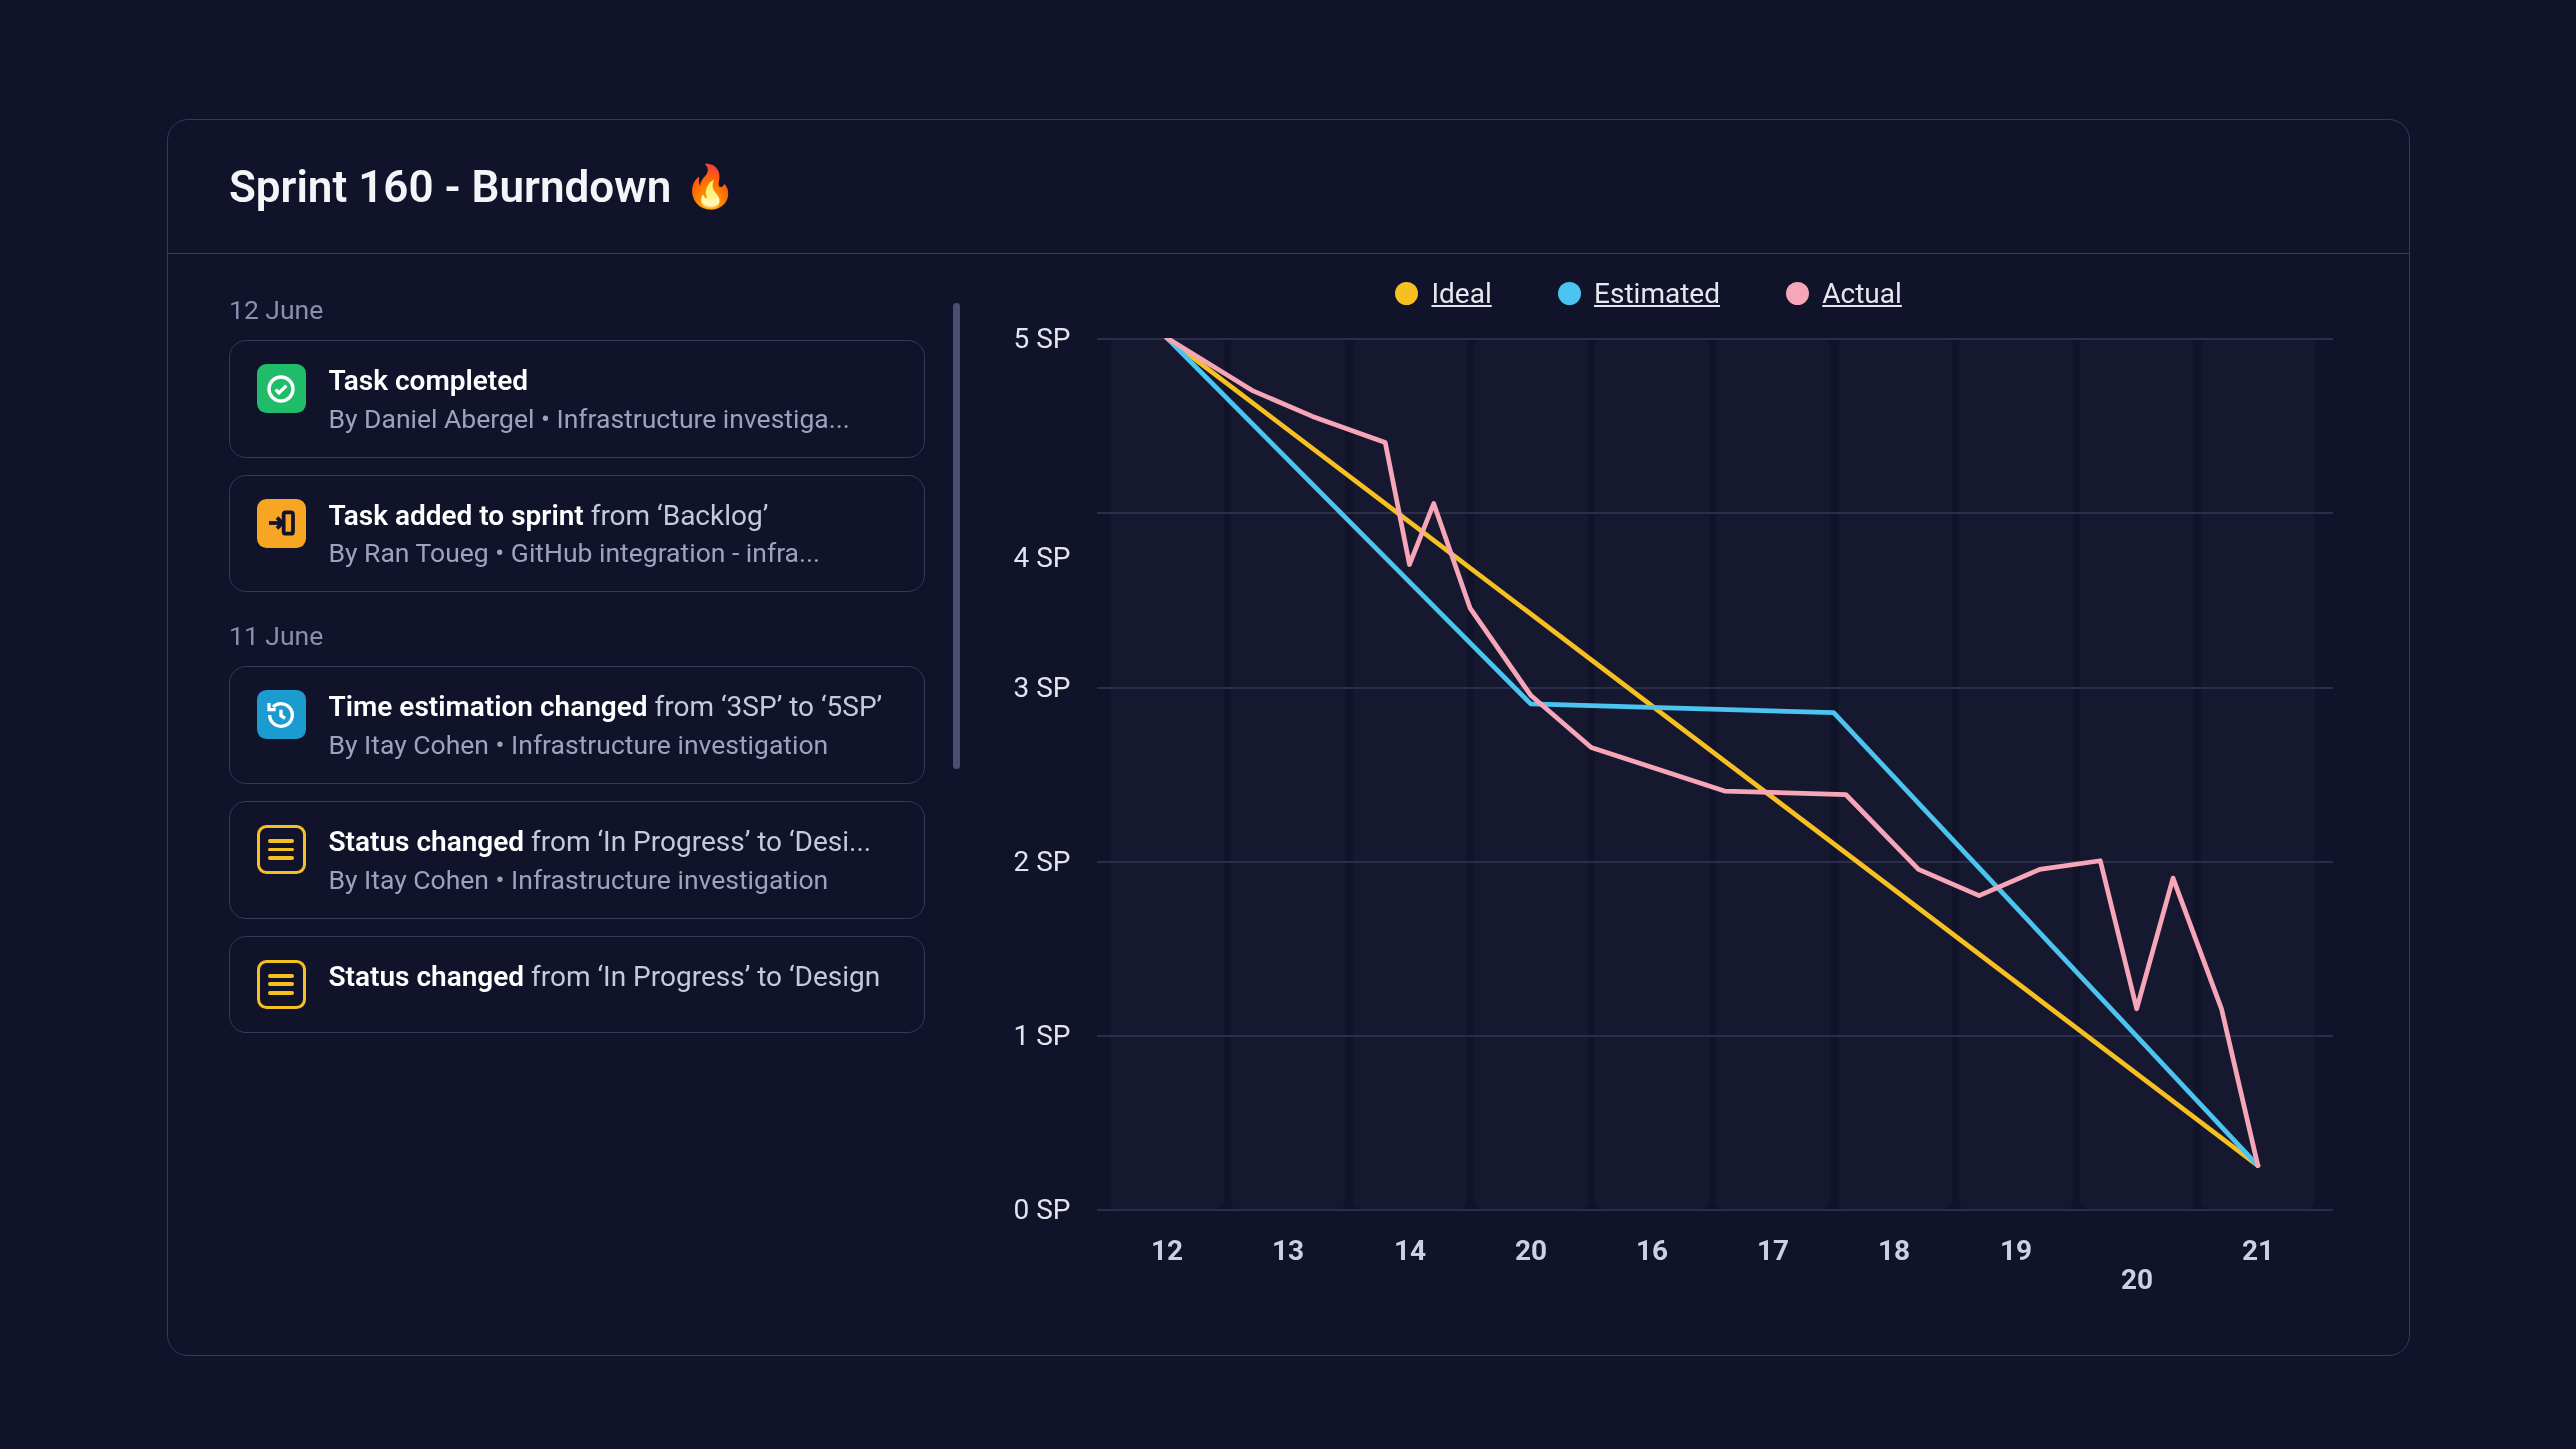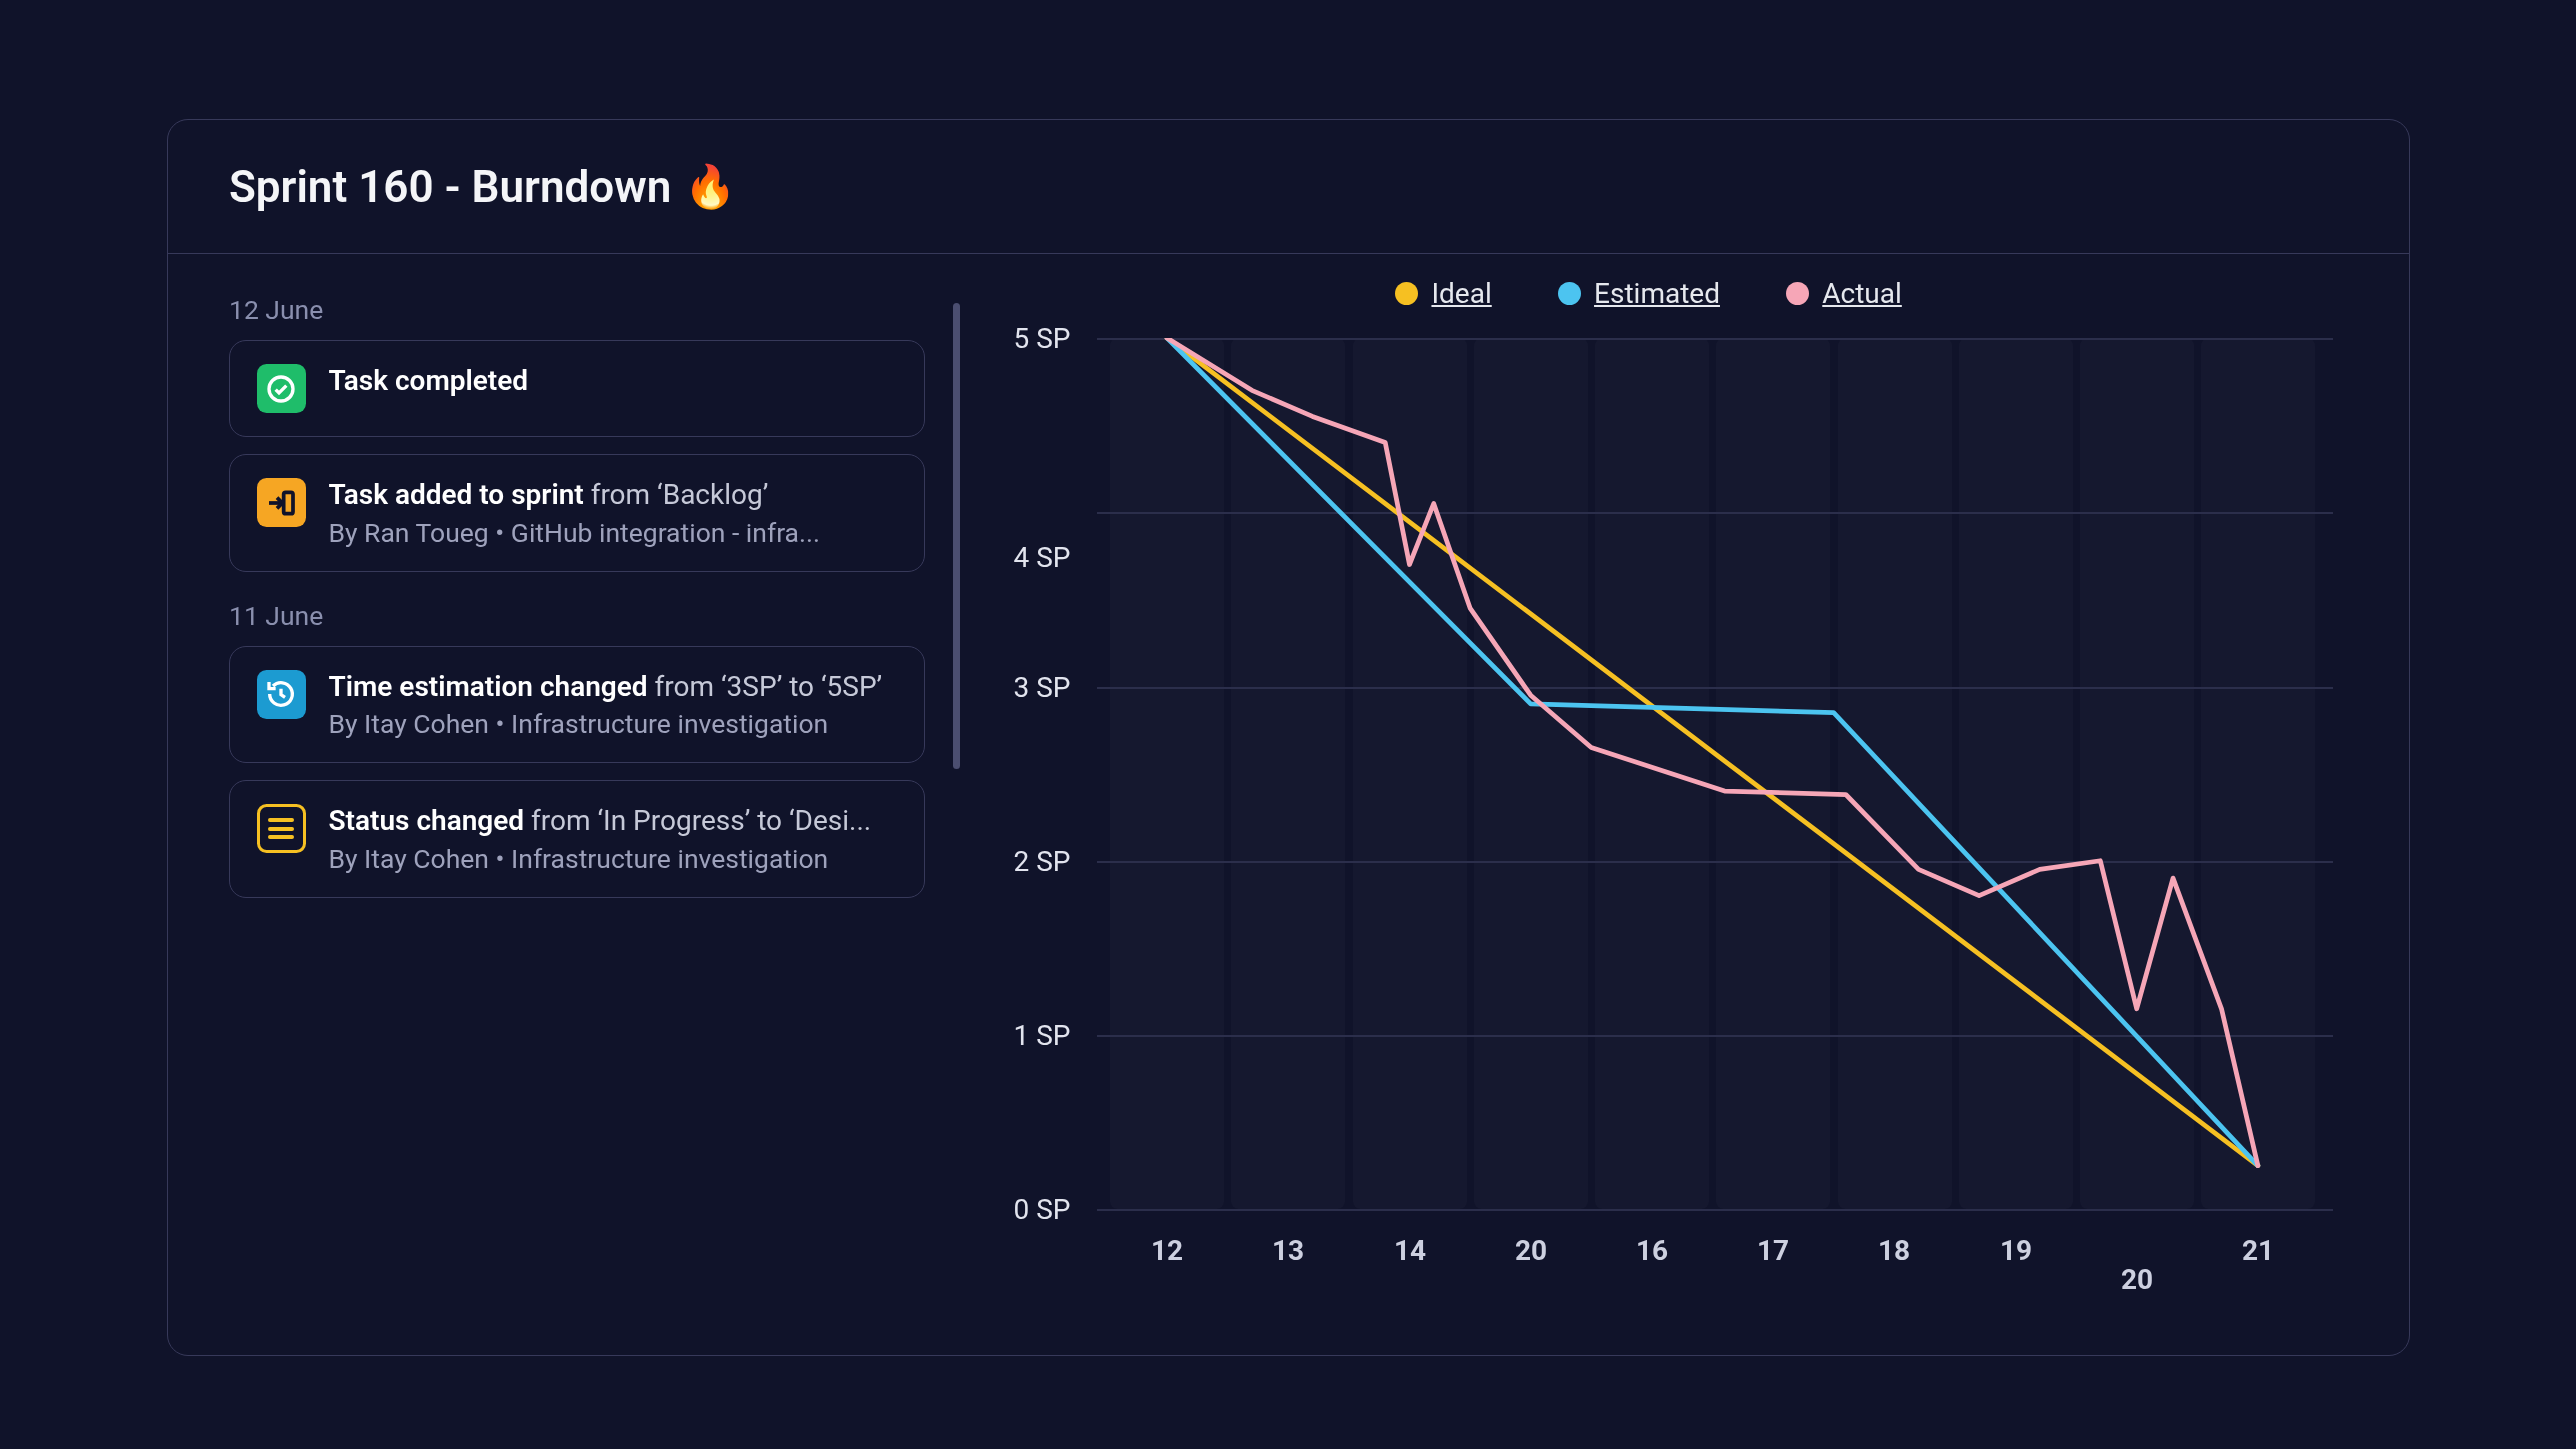--- a/index.html
+++ b/index.html
@@ -194,20 +194,21 @@
           <div class="date-label">12 June</div>
           <div class="card">
             <div class="card-icon icon-green">
               <svg width="32" height="32" viewBox="0 0 24 24" fill="none" stroke="#fff" stroke-width="2.5">
                 <circle cx="12" cy="12" r="9"></circle>
                 <path d="M8 12.5l2.5 2.5L16 9.5"></path>
               </svg>
             </div>
             <div class="card-body">
               <div class="card-title"><span class="strong">Task completed</span></div>
+              <div class="card-sub">By Daniel Abergel • Infrastructure investiga...</div>
             </div>
           </div>
           <div class="card">
             <div class="card-icon icon-orange">
               <svg width="32" height="32" viewBox="0 0 24 24" fill="none" stroke="#10132a" stroke-width="2.8">
                 <path d="M3 12h9"></path>
                 <path d="M9 8l4 4-4 4"></path>
                 <rect x="14" y="4" width="7" height="16" rx="1.5"></rect>
               </svg>
             </div>
@@ -232,20 +233,30 @@
           </div>
           <div class="card">
             <div class="card-icon icon-yellow-outline">
               <div class="line"></div>
               <div class="line"></div>
               <div class="line"></div>
             </div>
             <div class="card-body">
               <div class="card-title"><span class="strong">Status changed</span> from ‘In Progress’ to ‘Desi...</div>
               <div class="card-sub">By Itay Cohen • Infrastructure investigation</div>
+            </div>
+          </div>
+          <div class="card">
+            <div class="card-icon icon-yellow-outline">
+              <div class="line"></div>
+              <div class="line"></div>
+              <div class="line"></div>
+            </div>
+            <div class="card-body">
+              <div class="card-title"><span class="strong">Status changed</span> from ‘In Progress’ to ‘Design</div>
             </div>
           </div>
         </div>
       <div class="feed-scrollbar"></div>
     </div>
 
     <div class="chart">
       <div class="legend">
         <div class="legend-item">
           <span class="swatch" style="background:#f6c022"></span>

